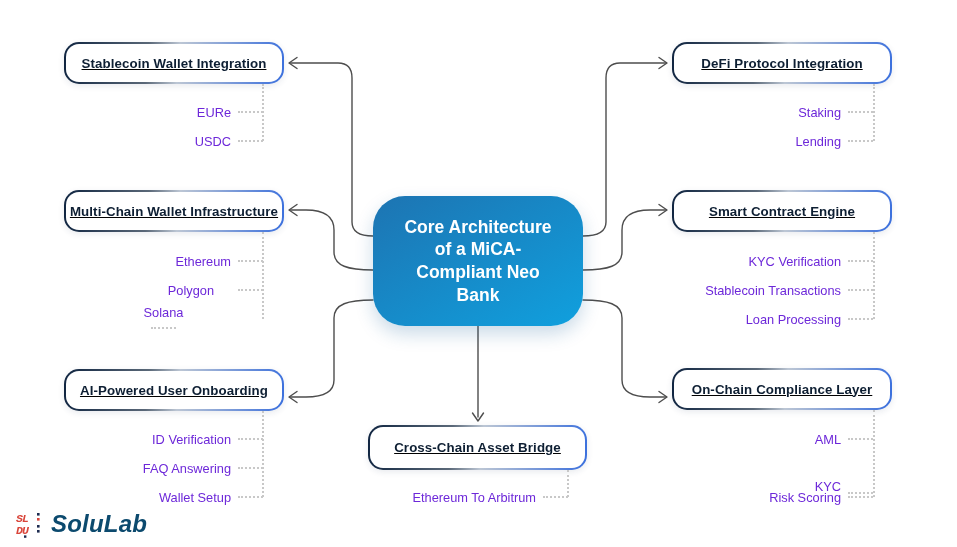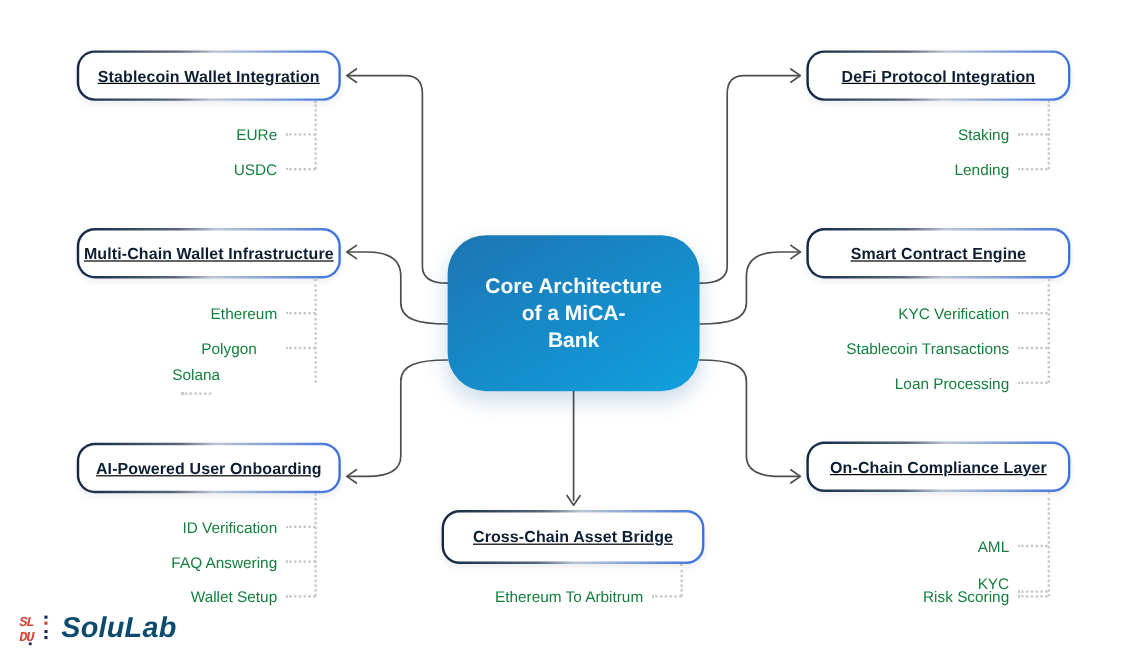--- a/index.html
+++ b/index.html
@@ -22,21 +22,21 @@
     display:flex;align-items:center;justify-content:center;text-decoration:underline;
   }
   .nodebox-label{
     font-size:13.3px;font-weight:700;color:#0e1f33;letter-spacing:.1px;white-space:nowrap;
   }
 
   .item-row{
     position:absolute;left:0;height:20px;
     display:flex;align-items:center;justify-content:flex-end;gap:7px;
   }
-  .item-label{font-size:12.8px;color:#15803d;white-space:nowrap;}
+  .item-label{font-size:12.8px;color:#6d28d9;white-space:nowrap;}
   .item-dash{width:25px;height:0;border-top:2px dotted #c8c8c8;flex:0 0 auto;}
   .vline{position:absolute;width:0;border-left:2px dotted #c8c8c8;}
 
   .center-node{
     position:absolute;left:373px;top:196px;width:210px;height:130px;
     border-radius:32px;
     background:linear-gradient(150deg,#1d74b2 0%,#10a0de 100%);
     display:flex;align-items:center;justify-content:center;text-align:center;
     box-shadow:0 8px 18px rgba(20,90,150,.22);
   }
@@ -65,20 +65,21 @@
     <path d="M583 300 C608 300 622 304 622 318 L622 380 C622 394 636 397 650 397 L666 397"></path>
     <path d="M659 391.5 L667 397 L659 402.5"></path>
     <path d="M478 326 L478 417"></path>
     <path d="M472.5 413 L478 421 L483.5 413"></path>
   </svg>
 
   <div class="center-node">
     <div class="center-text">
       <span>Core Architecture</span>
       <span>of a MiCA-</span>
+      <span>Compliant Neo</span>
       <span>Bank</span>
     </div>
   </div>
 
   <div class="branch" style="left:64px;top:42px;width:220px;">
     <div class="nodebox">
       <div class="nodebox-inner">
         <span class="nodebox-label">Stablecoin Wallet Integration</span>
       </div>
     </div>
@@ -173,21 +174,21 @@
     </div>
   </div>
 
   <div class="branch" style="left:672px;top:368px;width:220px;">
     <div class="nodebox">
       <div class="nodebox-inner">
         <span class="nodebox-label">On-Chain Compliance Layer</span>
       </div>
     </div>
     <div class="vline" style="left:201px;top:42px;height:87px;"></div>
-    <div class="item-row" style="top:61px;width:201px;margin-top:16px;">
+    <div class="item-row" style="top:61px;width:201px;">
       <span class="item-label">AML</span>
       <span class="item-dash"></span>
     </div>
     <div class="item-row" style="top:106px;width:201px;align-items:flex-end;">
       <span class="item-label">KYC</span>
       <span class="item-dash"></span>
     </div>
     <div class="item-row" style="top:119px;width:201px;">
       <span class="item-label">Risk Scoring</span>
       <span class="item-dash"></span>

